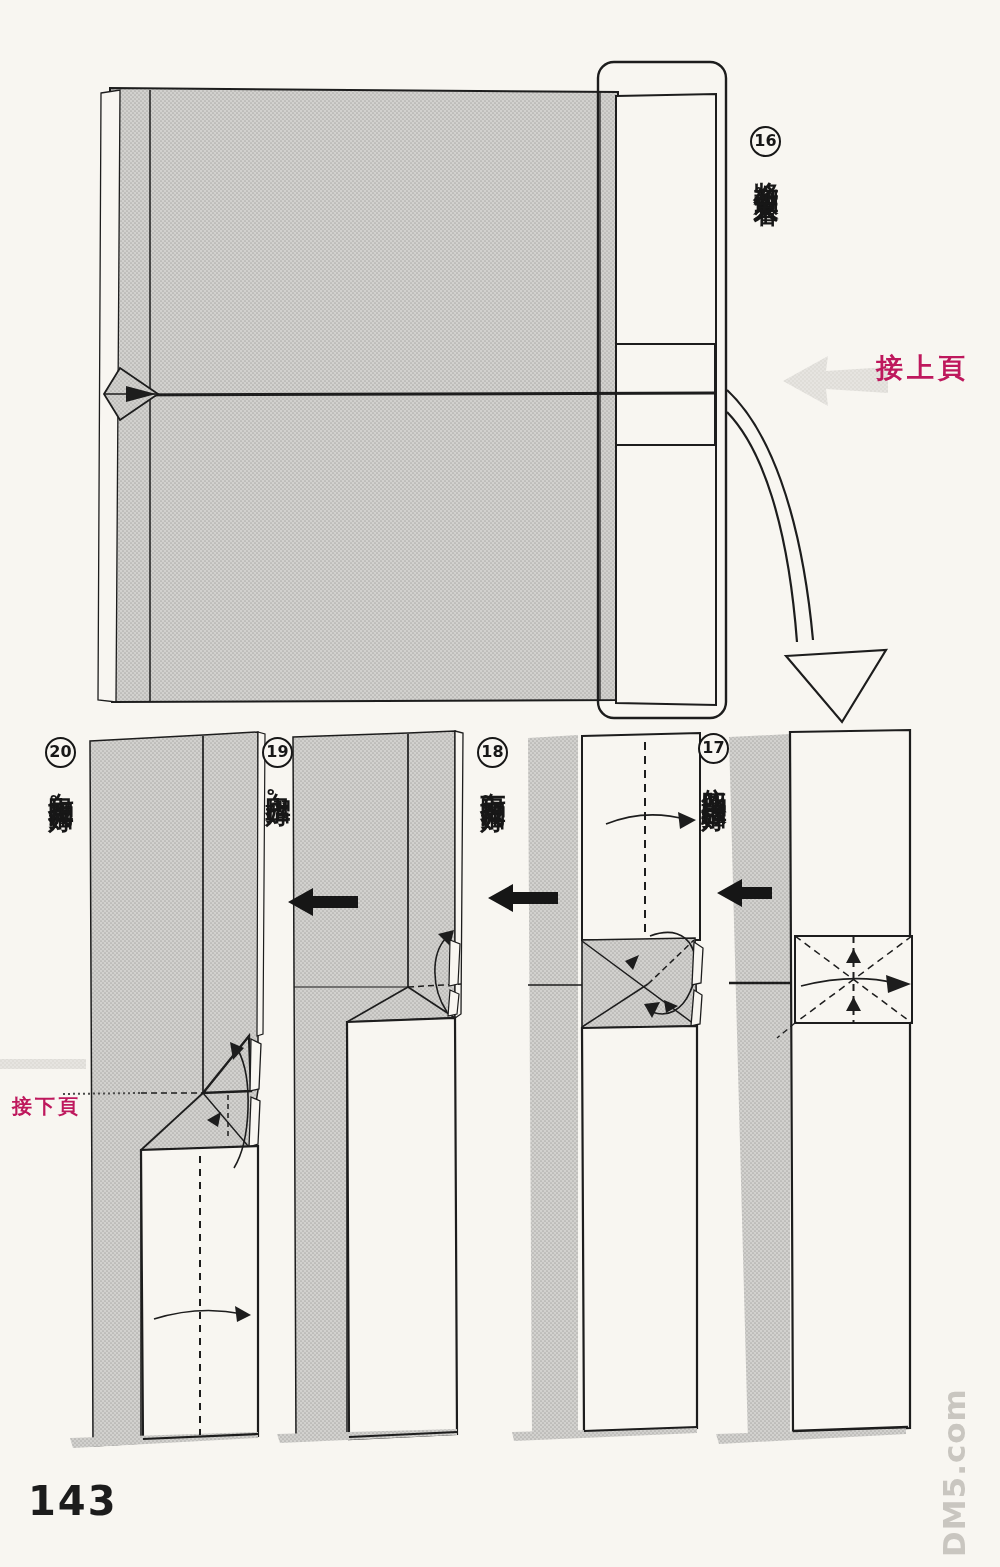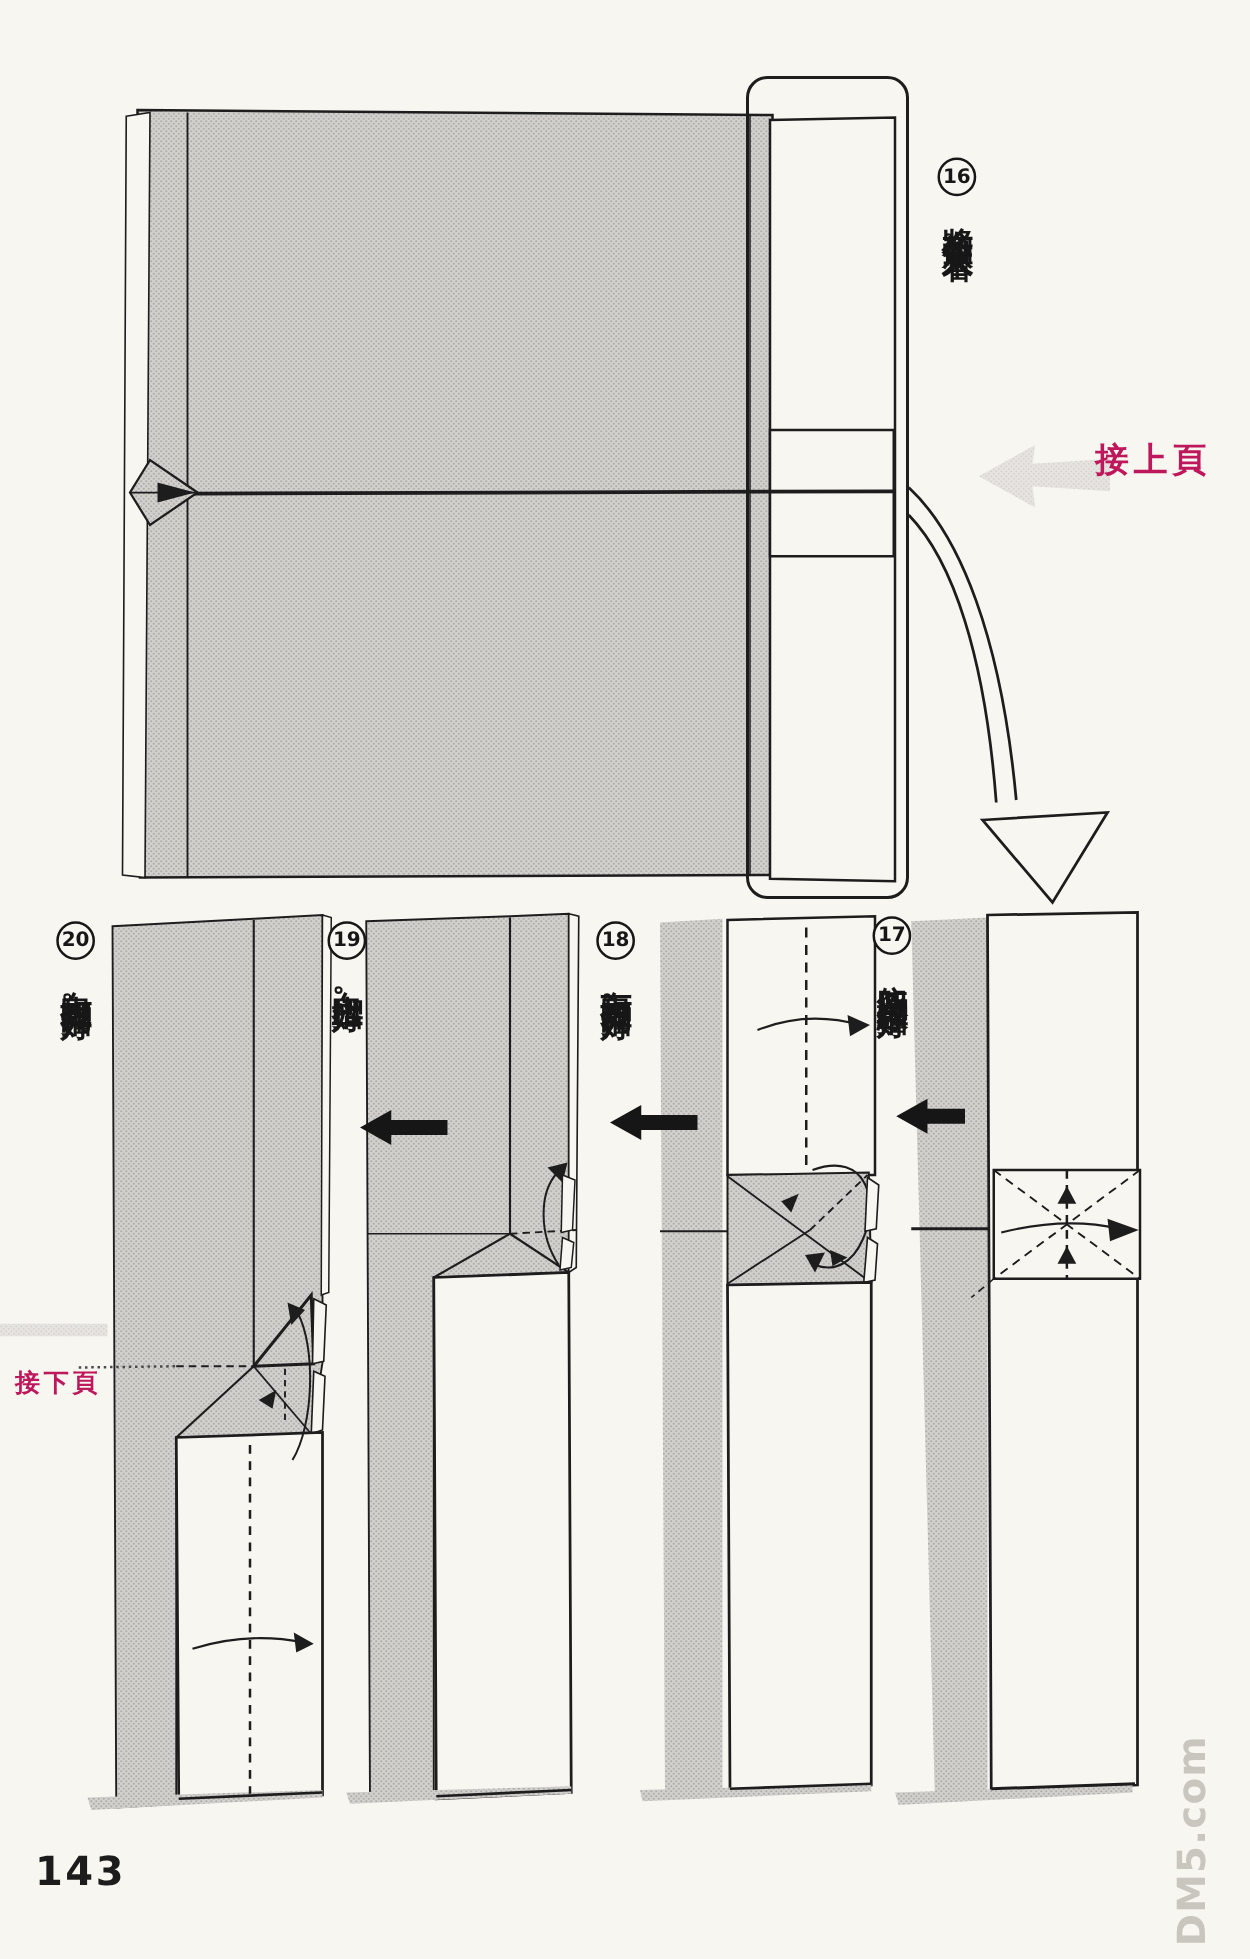--- a/index.html
+++ b/index.html
@@ -7,21 +7,21 @@
        font-family:"DejaVu Sans",sans-serif;overflow:hidden;}
   #art{position:absolute;left:0;top:0;}
   .vtext{position:absolute;writing-mode:vertical-rl;text-orientation:upright;
          color:#171717;letter-spacing:3px;line-height:1.08;}
   .step{font-size:25px;font-weight:600;}
   .badge{display:inline-block;writing-mode:horizontal-tb;width:27px;height:27px;
          border:2.5px solid #171717;border-radius:50%;font-size:16px;font-weight:bold;
          line-height:26px;text-align:center;letter-spacing:0;margin:0 0 5px 0;
          background:#f8f6f1;color:#171717;}
   .htext{position:absolute;color:#be185d;font-weight:600;}
-  .pagenum{position:absolute;left:28px;top:1478px;font-size:32px;font-weight:bold;
+  .pagenum{position:absolute;left:28px;top:1478px;font-size:40px;font-weight:bold;
            color:#1c1c1c;letter-spacing:2px;}
   .watermark{position:absolute;left:936px;top:1557px;transform:rotate(-90deg);
              transform-origin:0 0;font-size:31px;font-weight:bold;color:#c9c6c0;
              letter-spacing:1px;}
 </style>
 </head>
 <body>
 
 <svg id="art" width="1000" height="1567" viewBox="0 0 1000 1567">
   <defs>

